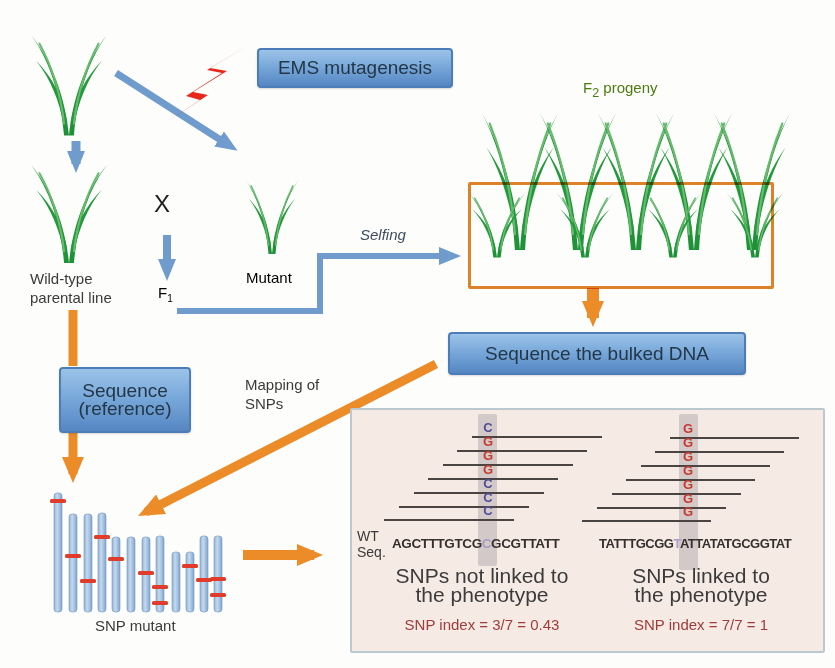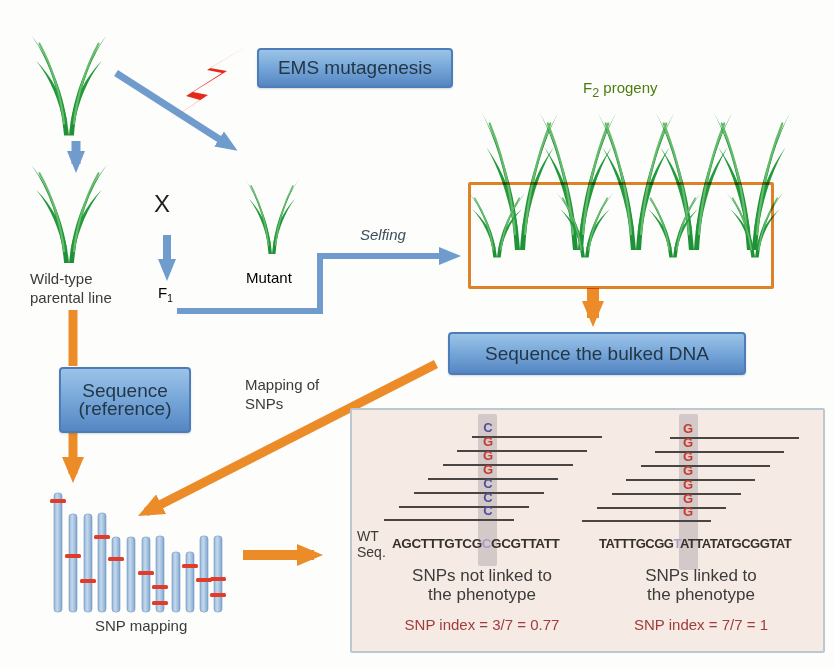--- a/index.html
+++ b/index.html
@@ -30,21 +30,21 @@
   }
   .band{position:absolute;background:rgba(148,138,152,0.35);border-radius:2px;}
   .read-line{position:absolute;height:2px;background:#4a4443;}
   .read-letter{position:absolute;width:18px;text-align:center;font-size:13px;font-weight:bold;}
   .read-letter.alt{color:#c53a2c;}
   .read-letter.ref{color:#50509a;}
   .wtlabel{position:absolute;left:5px;top:118px;font-size:14px;line-height:16px;color:#3b3b3b;}
   .seq{position:absolute;top:126px;font-size:13.5px;font-weight:bold;letter-spacing:-0.4px;
     color:#35302d;white-space:nowrap;}
   .seq .hl{color:#a89cc6;}
-  .cap{position:absolute;top:156px;width:220px;text-align:center;font-size:17px;line-height:19px;color:#3b3b3b;}
+  .cap{position:absolute;top:156px;width:220px;text-align:center;font-size:21px;line-height:19px;color:#3b3b3b;}
   .snpindex{position:absolute;top:206px;width:220px;text-align:center;font-size:15px;color:#a03c3c;}
   .mapping{position:absolute;left:245px;top:375px;font-size:15px;line-height:19px;color:#3b3b3b;}
   .snpmap{position:absolute;left:95px;top:617px;font-size:15px;color:#3b3b3b;}
   .wtype{position:absolute;left:30px;top:269px;font-size:15px;line-height:19px;color:#3b3b3b;}
 </style>
 </head>
 <body>
 
 <div class="canvas">
 
@@ -155,21 +155,21 @@
   <div class="cross">X</div>
   <div class="lbl" style="left:158px;top:284px;">
     <span>F</span><sub>1</sub>
   </div>
   <div class="lbl" style="left:246px;top:269px;">Mutant</div>
   <div class="lbl" style="left:360px;top:226px;color:#3c4e61;font-style:italic;">Selfing</div>
   <div class="mapping">
     <span>Mapping of</span><br>
     <span>SNPs</span>
   </div>
-  <div class="snpmap">SNP mapping</div>
+  <div class="snpmap">SNP mutant</div>
 
   <div class="panel">
     <div class="band" style="left:126px;top:4px;width:19px;height:152px;"></div>
     <div class="band" style="left:327px;top:4px;width:19px;height:156px;"></div>
     <div id="reads-host" style="position:absolute;left:0;top:0;width:100%;height:100%;">
         <div class="read-line" style="left: 120px; top: 26px; width: 130px;"></div>
         <div class="read-letter ref" style="left: 127px; top: 10px;">C</div>
         <div class="read-line" style="left: 105.4px; top: 39.9px; width: 130px;"></div>
         <div class="read-letter alt" style="left: 127px; top: 23.9px;">G</div>
         <div class="read-line" style="left: 90.8px; top: 53.8px; width: 130px;"></div>
@@ -212,17 +212,17 @@
 
     <div class="cap" style="left:20px;">
       <span>SNPs not linked to</span><br>
       <span>the phenotype</span>
     </div>
     <div class="cap" style="left:239px;">
       <span>SNPs linked to</span><br>
       <span>the phenotype</span>
     </div>
 
-    <div class="snpindex" style="left:20px;">SNP index = 3/7 = 0.77</div>
+    <div class="snpindex" style="left:20px;">SNP index = 3/7 = 0.43</div>
     <div class="snpindex" style="left:239px;">SNP index = 7/7 = 1</div>
   </div>
 
 </div>
 
 </body></html>

